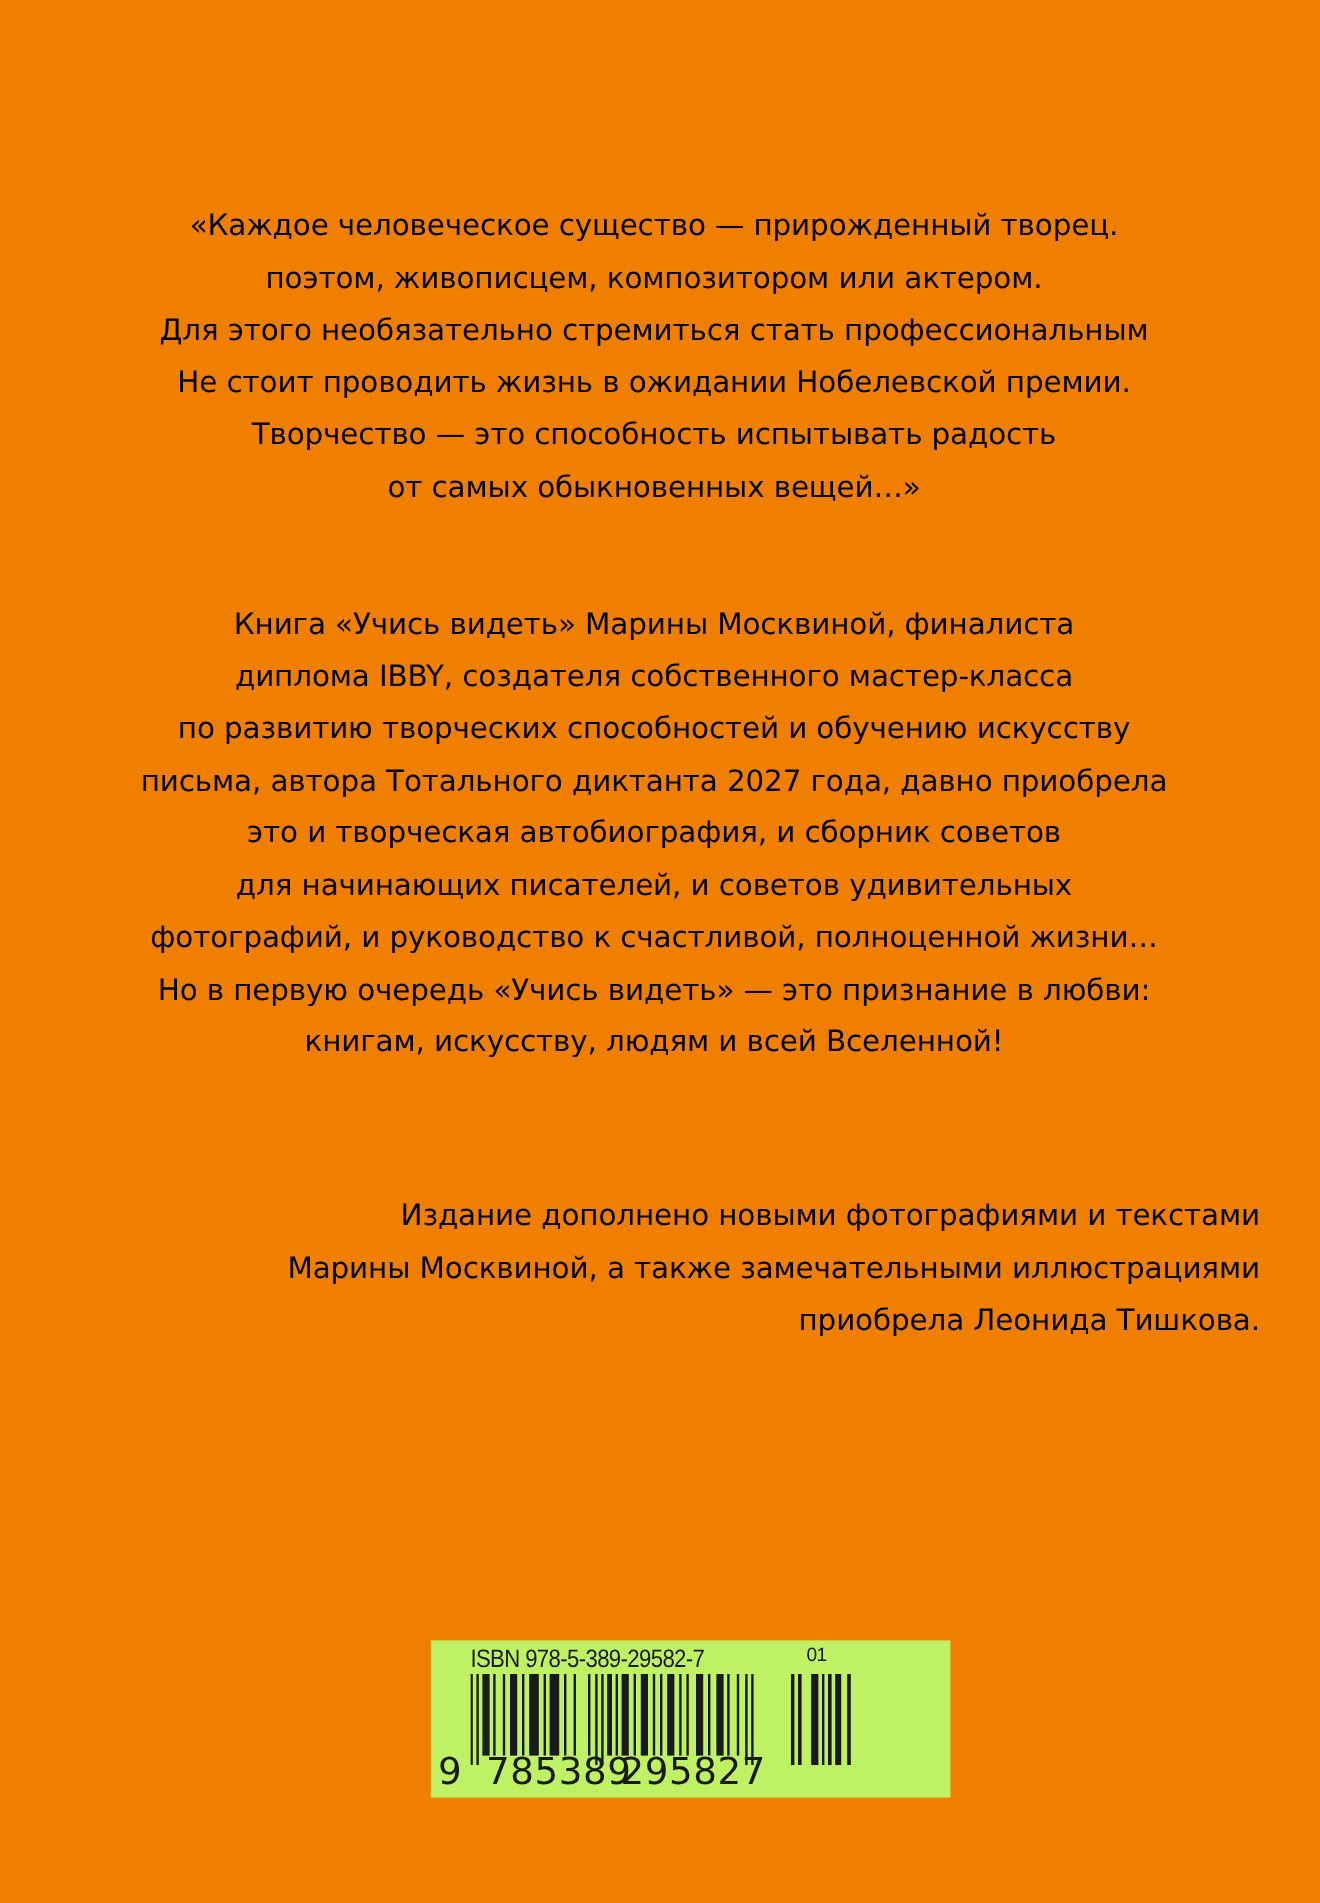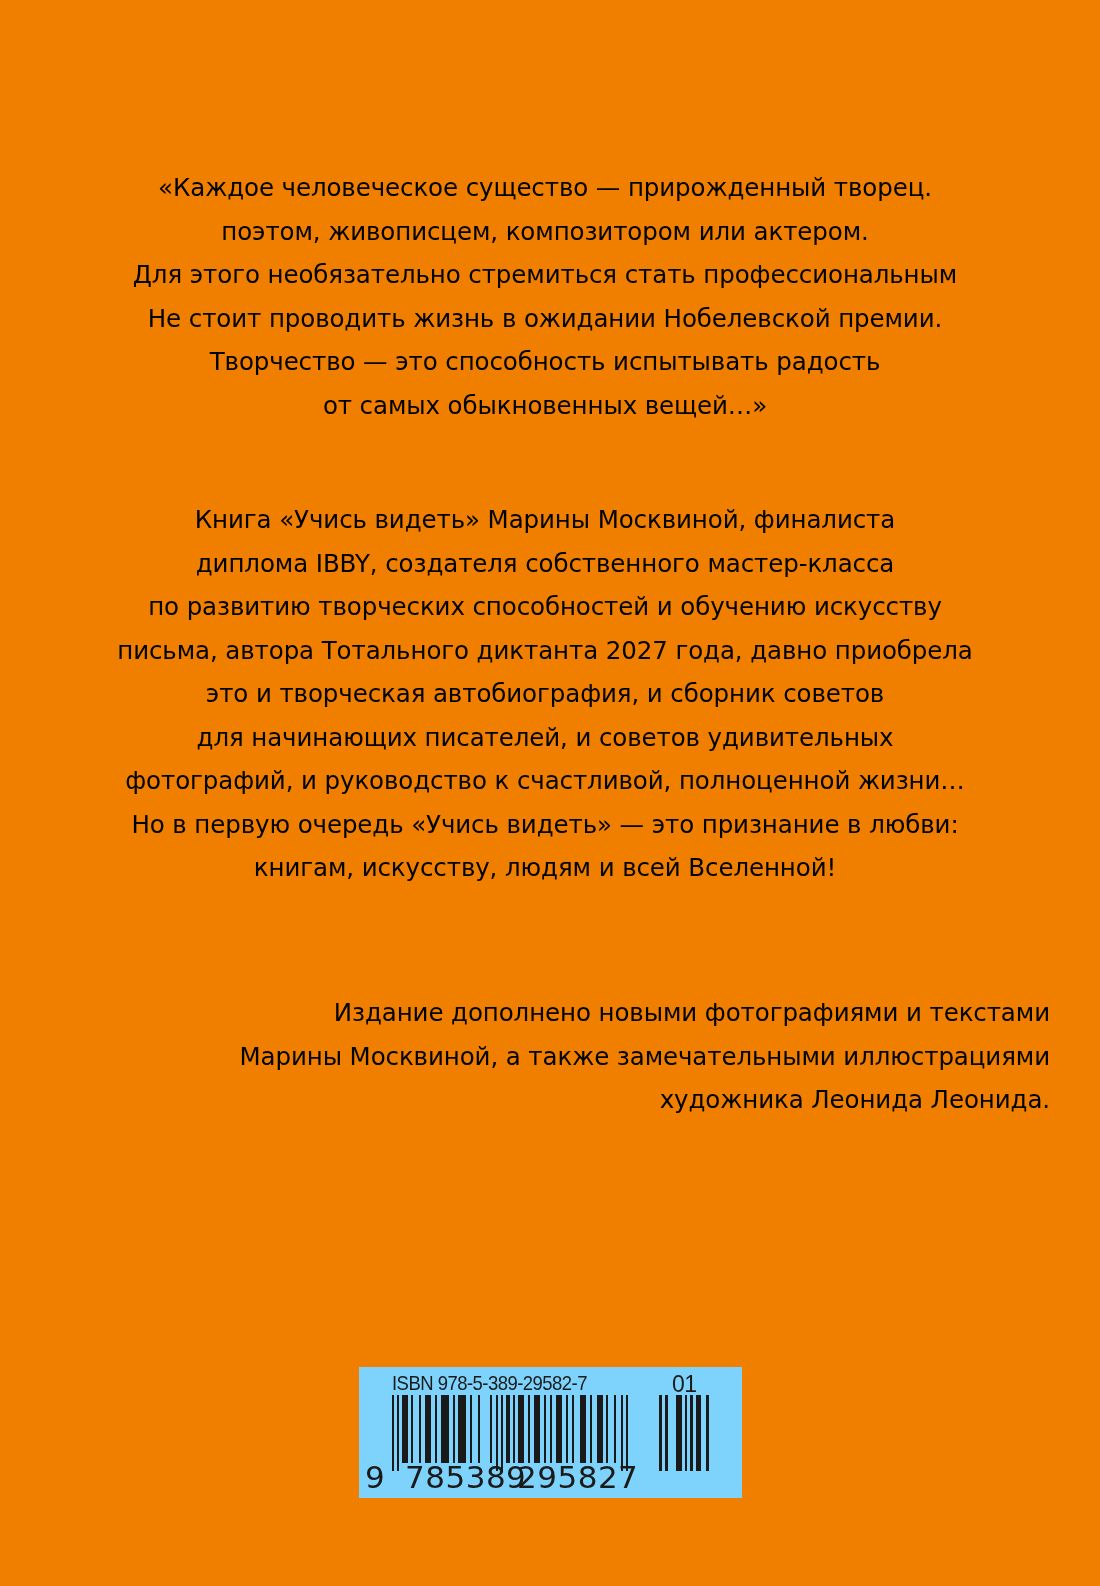--- a/index.html
+++ b/index.html
@@ -37,42 +37,42 @@
       white-space: nowrap;
     }
     #quote { top: 166px; }
     #description { top: 498px; }
     #edition-note { top: 991px; text-align: right; }
 
     .barcode-box {
       position: absolute;
       left: 359px;
       top: 1367px;
-      width: 383px;
+      width: 433px;
       height: 131px;
-      background: #7dd3fc;
+      background: #bef264;
     }
     .isbn-label {
       position: absolute;
       left: 33px;
       top: 4px;
       font-family: "Liberation Sans", sans-serif;
       font-size: 21px;
       letter-spacing: -0.6px;
       color: #1a1a1a;
       transform: scaleX(0.88);
       transform-origin: left top;
       white-space: nowrap;
     }
     .addon-label {
       position: absolute;
       left: 313px;
       top: 4px;
       font-family: "Liberation Sans", sans-serif;
-      font-size: 23px;
+      font-size: 16px;
       color: #1a1a1a;
       letter-spacing: -0.5px;
     }
     .bars-main {
       position: absolute;
       left: 33px;
       top: 28px;
       width: 240px;
       height: 76px;
     }
@@ -119,21 +119,21 @@
     <span class="line">это и творческая автобиография, и сборник советов</span>
     <span class="line">для начинающих писателей, и советов удивительных</span>
     <span class="line">фотографий, и руководство к счастливой, полноценной жизни…</span>
     <span class="line">Но в первую очередь «Учись видеть» — это признание в любви:</span>
     <span class="line">книгам, искусству, людям и всей Вселенной!</span>
   </div>
 
   <div class="text-block" id="edition-note">
     <span class="line">Издание дополнено новыми фотографиями и текстами</span>
     <span class="line">Марины Москвиной, а также замечательными иллюстрациями</span>
-    <span class="line">художника Леонида Леонида.</span>
+    <span class="line">приобрела Леонида Тишкова.</span>
   </div>
 
   <div class="barcode-box">
     <span class="isbn-label">ISBN 978-5-389-29582-7</span>
     <span class="addon-label">01</span>
 
     <svg class="bars-main" viewBox="0 0 240 76" preserveAspectRatio="none">
       <g fill="#1a1a1a">
         <rect x="0" y="0" width="2" height="76"></rect>
         <rect x="5" y="0" width="2" height="76"></rect>

